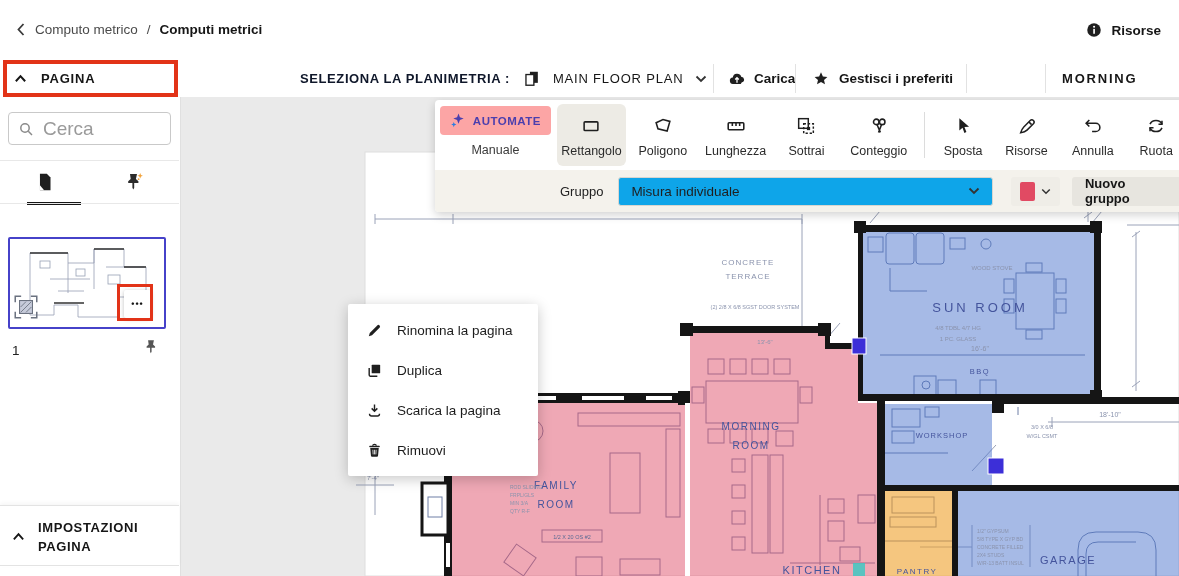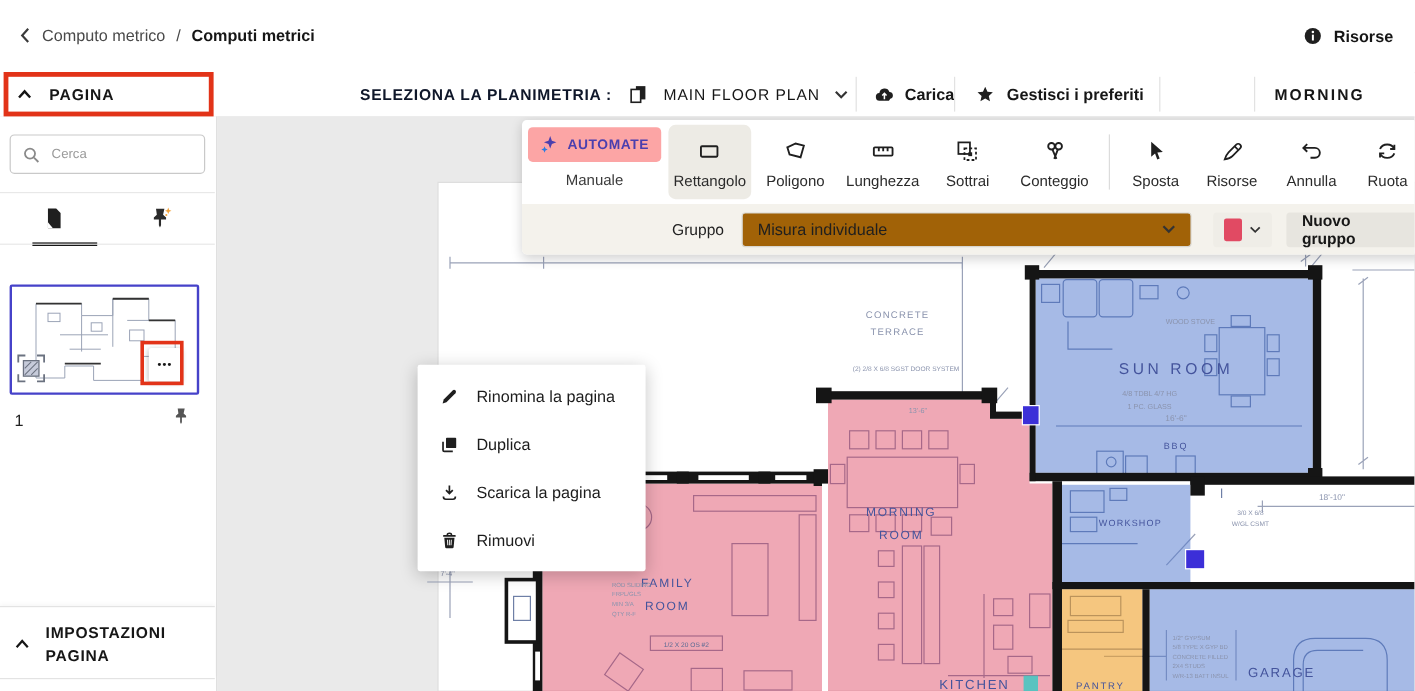--- a/index.html
+++ b/index.html
@@ -20,21 +20,21 @@
   .capslbl{font-size:13px;font-weight:700;letter-spacing:.6px;color:#0f172a;}
   .planname{font-size:13px;letter-spacing:.8px;color:#161616;}
   .boldlbl{font-size:13.5px;font-weight:600;color:#161616;}
 
   
   .side{left:0;top:97px;width:180px;height:479px;background:#fff;border-right:1px solid #e0e0e0;}
   .pagina{left:14px;top:71px;display:flex;align-items:center;gap:14px;z-index:5;}
   .pagina span{font-size:13px;font-weight:700;letter-spacing:.8px;color:#161616;}
   .redbox{border:4px solid #e23318;z-index:40;pointer-events:none;background:transparent;}
   .searchbox{left:8px;top:15px;width:163px;height:33px;border:1px solid #c9c9c9;border-radius:4px;display:flex;align-items:center;gap:7px;padding-left:9px;box-sizing:border-box;background:#fff;}
-  .searchbox input{border:none;outline:none;font-size:11px;color:#be185d;width:110px;font-family:"Liberation Sans",sans-serif;background:transparent;}
+  .searchbox input{border:none;outline:none;font-size:19px;color:#be185d;width:110px;font-family:"Liberation Sans",sans-serif;background:transparent;}
   .searchbox input::placeholder{color:#9a9a9a;}
   .hdiv{left:0;width:179px;height:1px;background:#e8e8e8;}
   .tabs{left:0;top:64px;width:179px;height:42px;display:flex;}
   .tab{width:89px;display:flex;align-items:center;justify-content:center;cursor:pointer;position:relative;}
   .tabline{left:27px;top:105px;width:54px;height:3px;background:#161616;}
   .thumbwrap{left:8px;top:140px;width:158px;height:92px;border:2px solid #4642c9;border-radius:2px;background:#fff;box-sizing:border-box;}
   .dots{left:114px;top:51px;width:27px;height:28px;background:#fff;border-radius:2px;box-shadow:0 1px 4px rgba(0,0,0,.25);display:flex;align-items:center;justify-content:center;font-size:9px;letter-spacing:1px;font-weight:700;color:#161616;}
   .pgnum{left:12px;top:246px;font-size:13.5px;color:#222;}
   .pinrow{left:141px;top:240px;}
   .caliicon{left:10px;top:196px;}
@@ -53,21 +53,21 @@
   .autoblock{width:122px;display:flex;flex-direction:column;align-items:center;padding-top:6px;box-sizing:border-box;}
   .autobtn{display:flex;align-items:center;gap:6px;background:#fca5a5;border-radius:4px;padding:6px 10px;cursor:pointer;}
   .autobtn span{font-size:11.5px;font-weight:700;letter-spacing:.5px;color:#4b3fae;}
   .manlbl{margin-top:8px;font-size:12.5px;color:#3a3a3a;}
   .tool{display:flex;flex-direction:column;align-items:center;justify-content:flex-start;padding-top:11px;box-sizing:border-box;margin:4px 1px;border-radius:6px;cursor:pointer;}
   .tool span{margin-top:7px;font-size:12.5px;color:#2b2b2b;white-space:nowrap;}
   .tool.sel{background:#edebe5;}
   .tdiv{width:1px;background:#dcdcdc;margin:12px 7px;}
   .trow2{position:absolute;left:0;top:70px;width:751px;height:42px;background:#f4f2ec;border-radius:0 0 4px 4px;display:flex;align-items:center;}
   .grplbl{margin-left:125px;font-size:13px;color:#222;}
-  .grpsel{margin-left:15px;width:378px;height:29px;background:#a16207;border:1px solid #d8d6d0;border-radius:3px;display:flex;align-items:center;justify-content:space-between;padding:0 12px;box-sizing:border-box;cursor:pointer;}
+  .grpsel{margin-left:15px;width:378px;height:29px;background:#0ea5e9;border:1px solid #d8d6d0;border-radius:3px;display:flex;align-items:center;justify-content:space-between;padding:0 12px;box-sizing:border-box;cursor:pointer;}
   .grpsel span{font-size:13.5px;color:#1f1f1f;}
   .swatchbox{margin-left:18px;width:49px;height:29px;background:#efede7;border-radius:3px;display:flex;align-items:center;justify-content:center;gap:6px;cursor:pointer;}
   .swatch{width:15px;height:19px;border-radius:2px;}
   .newgrp{margin-left:12px;height:29px;background:#e7e5df;border-radius:3px;display:flex;align-items:center;padding:0 13px;font-size:13px;font-weight:600;color:#161616;cursor:pointer;}
 
   
   .cmenu{left:168px;top:207px;width:190px;background:#fff;border-radius:2px;box-shadow:0 3px 14px rgba(0,0,0,.22);z-index:20;padding:6px 0;text-align:right;}
   .mi{height:40px;display:flex;align-items:center;gap:14px;padding-left:18px;cursor:pointer;}
   .mi span{font-size:13.5px;font-weight:500;color:#1c1c1c;}
 </style>

